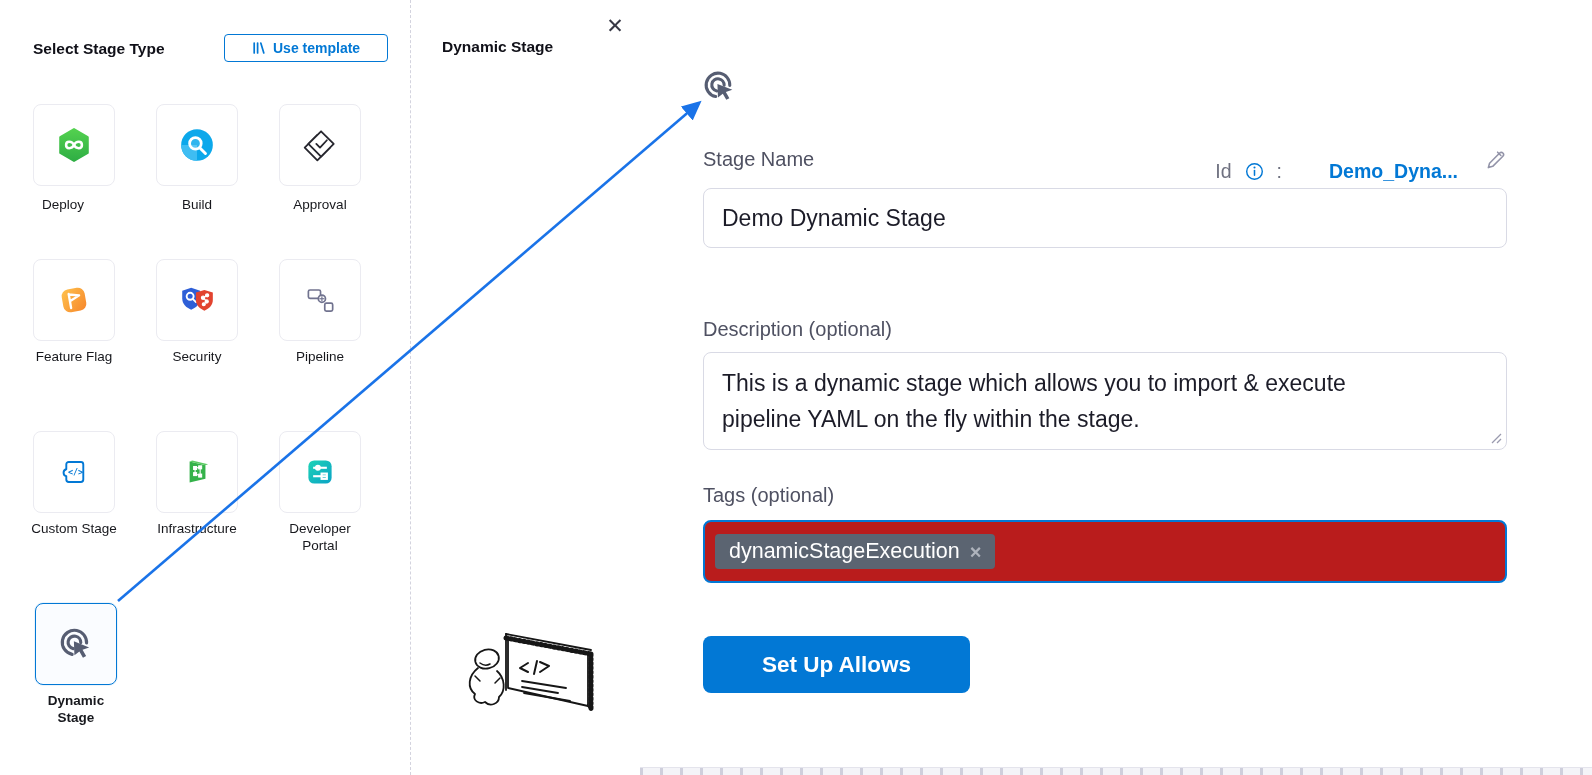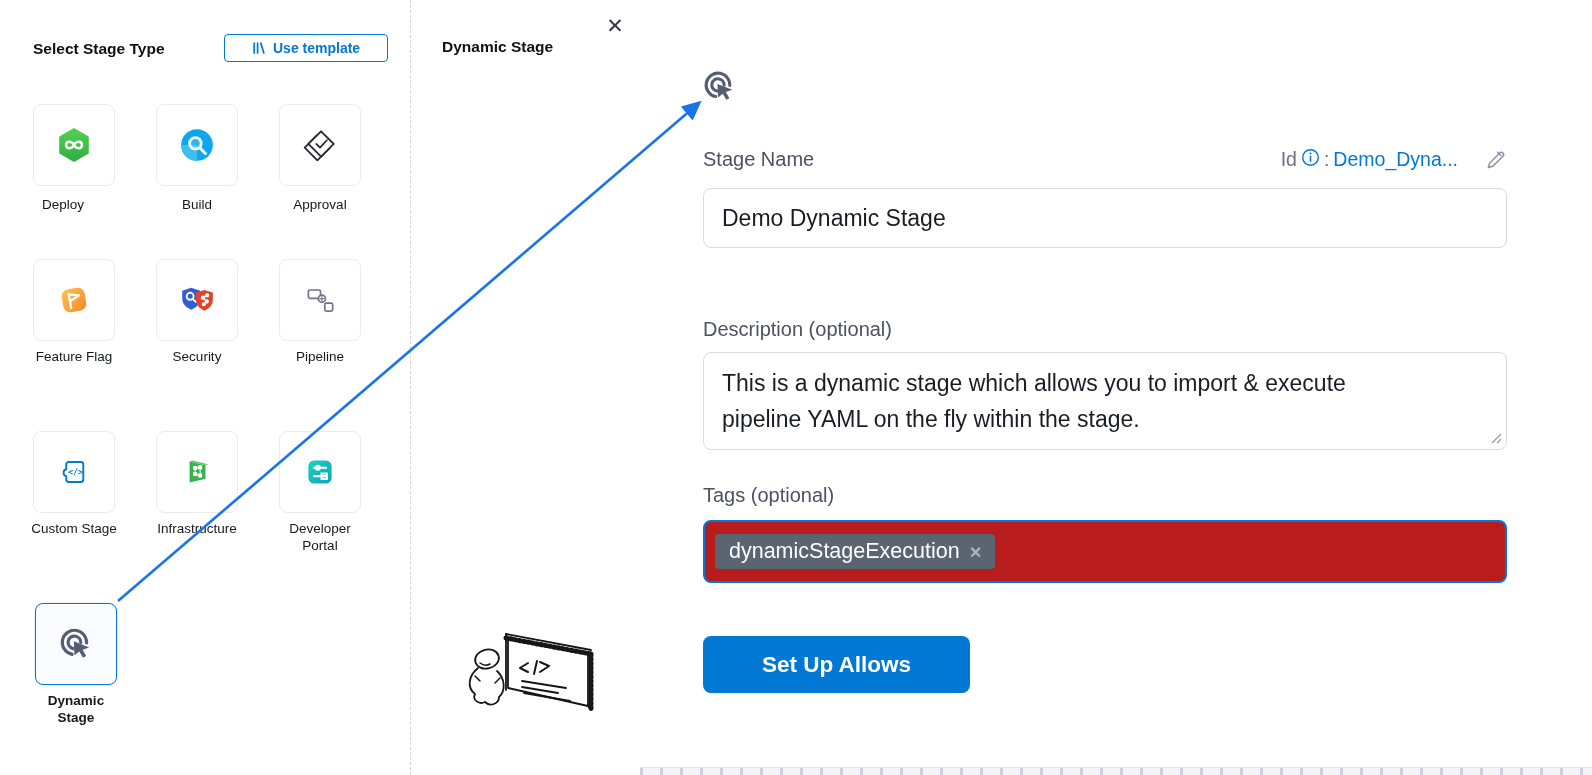--- a/index.html
+++ b/index.html
@@ -29,22 +29,22 @@
   .close-btn { position:absolute; left:602px; top:13px; width:26px; height:26px; border:none; background:none;
     font-size:21px; color:#383946; cursor:pointer; line-height:26px; text-align:center; font-family:inherit; }
   .info-title { position:absolute; left:442px; top:38px; font-size:15.5px; font-weight:700; color:#101018; }
   .info-desc { position:absolute; left:442px; top:84px; width:170px; font-size:14px; line-height:22.8px; color:#1c1c28; }
   .illustration { position:absolute; left:460px; top:618px; }
 
   
   .about-header { position:absolute; left:701px; top:68px; display:flex; align-items:center; gap:10px; }
   .about-heading { font-size:25px; font-weight:700; color:var(--heading,#16161d); }
   .field-label { position:absolute; left:703px; font-size:20px; font-weight:400; color:var(--labelc,#4f5162); }
-  .id-row { position:absolute; top:148px; right:85px; display:flex; align-items:flex-start; gap:4px; font-size:19.5px; color:#6f7180; }
-  .id-value { color:var(--primary,#0278d5); font-weight:400; }
+  .id-row { position:absolute; top:160px; right:85px; display:flex; align-items:center; gap:13px; font-size:19.5px; color:#6f7180; }
+  .id-value { color:var(--primary,#0278d5); font-weight:700;margin-left:34px; }
   .pencil-abs { position:absolute; top:147px; left:1484px; background:none; border:none; cursor:pointer; }
   .text-input { position:absolute; left:703px; width:804px; height:60px; border:1px solid #d9dae5; border-radius:8px;
     padding:0 18px; font-size:23px; color:#1c1c28; font-family:inherit; background:#fff; }
   .text-area { position:absolute; left:703px; width:804px; height:98px; border:1px solid #d9dae5; border-radius:8px;
     padding:12px 110px 10px 18px; font-size:23px; line-height:36px; color:#1c1c28; font-family:inherit; resize:none; background:#fff; }
   .resize-grip { position:absolute; left:1490px; top:432px; pointer-events:none; }
   .tags-box { position:absolute; left:703px; top:520px; width:804px; height:63px; border:2px solid var(--primary,#0278d5);
     border-radius:8px; background:#b91c1c; display:flex; align-items:center; padding:0 10px; cursor:text; }
   .tag-chip { display:flex; align-items:center; gap:10px; background:var(--chipbg,#5b6471); color:#fff; border-radius:4px;
     padding:5px 14px; font-size:21.5px; }

